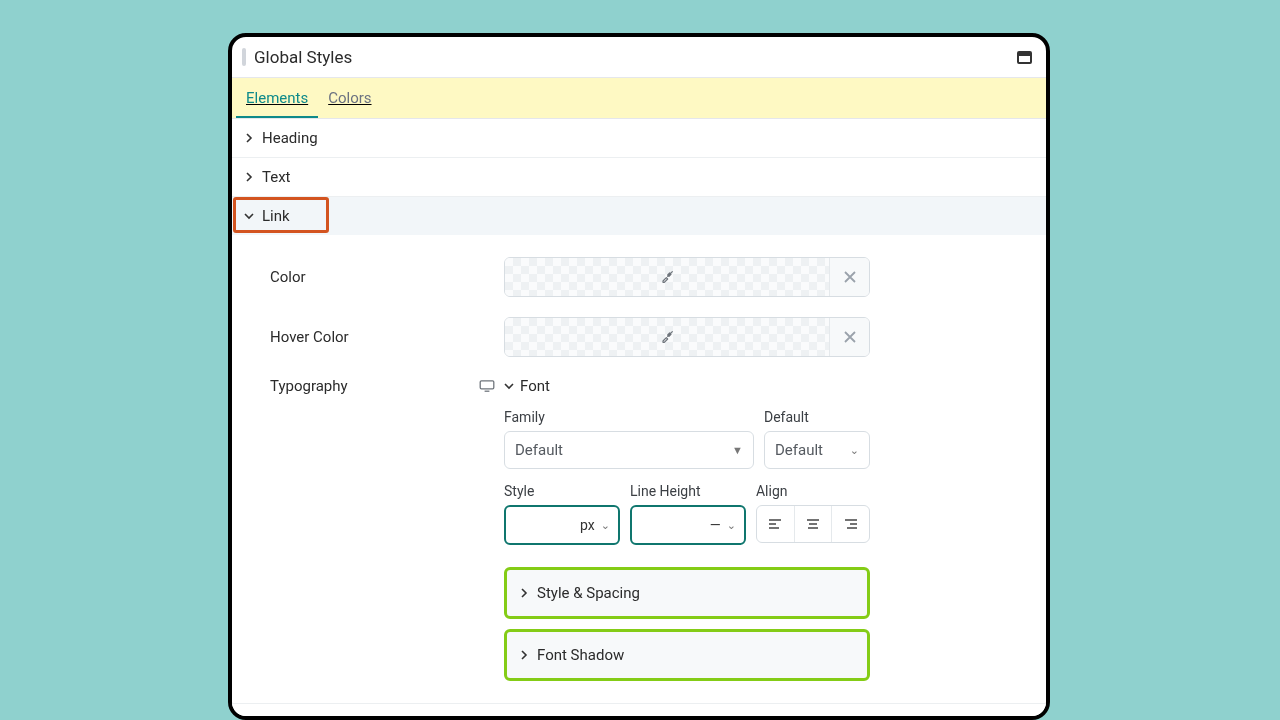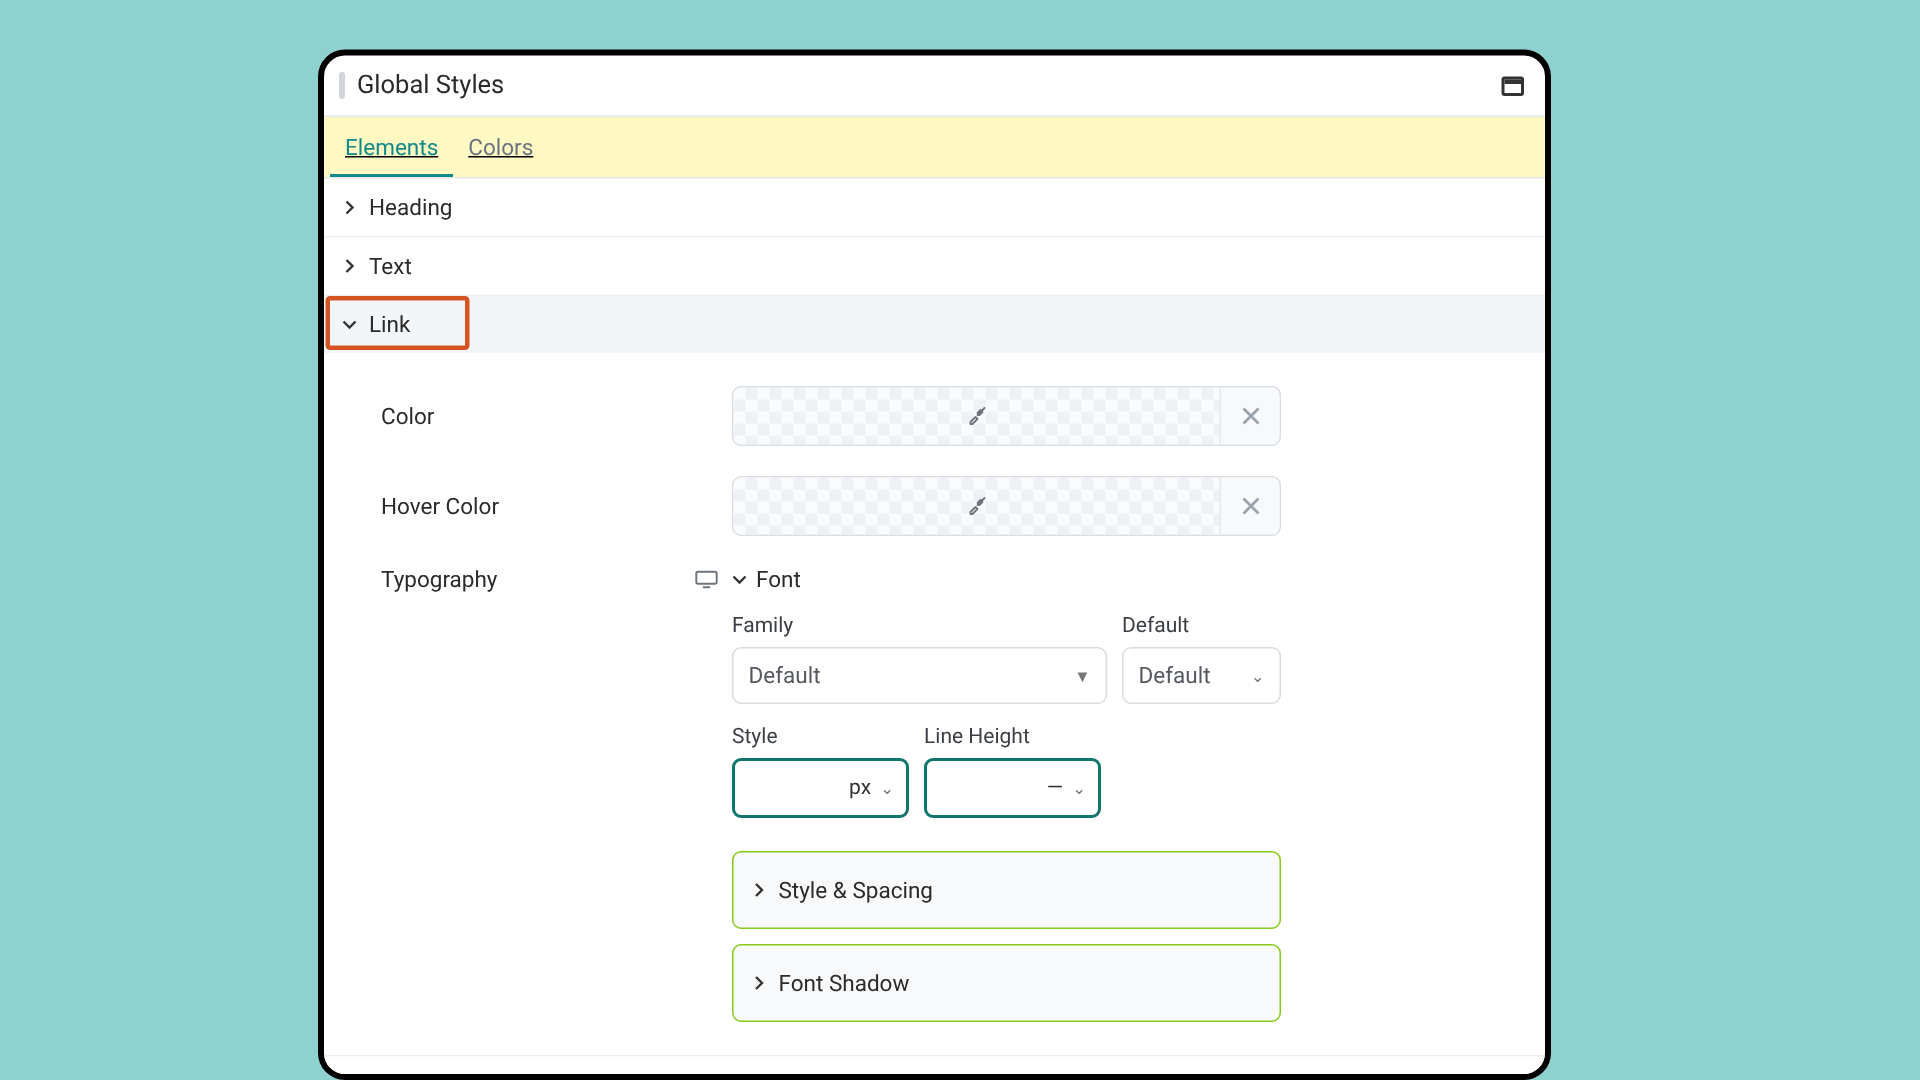--- a/index.html
+++ b/index.html
@@ -6,21 +6,21 @@
   body {
     background: #8fd1ce;
     font-family: -apple-system, BlinkMacSystemFont, "Segoe UI", Roboto, sans-serif;
     width: 1280px;
     height: 720px;
     overflow: hidden;
     position: relative;
   }
   .panel {
     position: absolute;
-    left: 212px;
+    left: 228px;
     top: 33px;
     width: 822px;
     height: 687px;
     background: #fff;
     border: 4px solid #000;
     border-radius: 18px;
     overflow: hidden;
     display: flex;
     flex-direction: column;
   }
@@ -233,21 +233,21 @@
     flex: 1;
     display: flex;
     align-items: center;
     justify-content: center;
     border-right: 1px solid #e5e9ec;
     cursor: pointer;
   }
   .align-btn:last-child { border-right: none; }
   .collapse-bar {
     height: 52px;
-    border: 1px solid #84cc16;
+    border: 3px solid #84cc16;
     border-radius: 6px;
     display: flex;
     align-items: center;
     gap: 8px;
     padding: 0 12px;
     font-size: 15px;
     color: #2b2b2b;
     background: #f7f9fa;
     cursor: pointer;
     margin-bottom: 10px;
@@ -383,20 +383,46 @@
               </div>
             </div>
             <div class="col lh-wrap">
               <div class="col-label">Line Height</div>
               <div class="lh-select">
                 <div class="size-input"></div>
                 <span class="unit">—</span>
                 <span class="caret">⌄</span>
               </div>
             </div>
+            <div class="col align-wrap">
+              <div class="col-label">Align</div>
+              <div class="align-group">
+                <div class="align-btn">
+                  <svg width="14" height="12" viewBox="0 0 14 12">
+                    <line x1="1" y1="2" x2="13" y2="2" stroke="#444" stroke-width="1.6"></line>
+                    <line x1="1" y1="6" x2="8" y2="6" stroke="#444" stroke-width="1.6"></line>
+                    <line x1="1" y1="10" x2="11" y2="10" stroke="#444" stroke-width="1.6"></line>
+                  </svg>
+                </div>
+                <div class="align-btn">
+                  <svg width="14" height="12" viewBox="0 0 14 12">
+                    <line x1="1" y1="2" x2="13" y2="2" stroke="#444" stroke-width="1.6"></line>
+                    <line x1="3" y1="6" x2="11" y2="6" stroke="#444" stroke-width="1.6"></line>
+                    <line x1="2" y1="10" x2="12" y2="10" stroke="#444" stroke-width="1.6"></line>
+                  </svg>
+                </div>
+                <div class="align-btn">
+                  <svg width="14" height="12" viewBox="0 0 14 12">
+                    <line x1="1" y1="2" x2="13" y2="2" stroke="#444" stroke-width="1.6"></line>
+                    <line x1="6" y1="6" x2="13" y2="6" stroke="#444" stroke-width="1.6"></line>
+                    <line x1="3" y1="10" x2="13" y2="10" stroke="#444" stroke-width="1.6"></line>
+                  </svg>
+                </div>
+              </div>
+            </div>
           </div>
 
           <div class="collapse-bar">
             <svg width="10" height="10" viewBox="0 0 10 10">
                 <path d="M3 1 L7 5 L3 9" stroke="#333" stroke-width="1.6" fill="none"></path>
               </svg>
             <span>Style &amp; Spacing</span>
           </div>
 
           <div class="collapse-bar" style="margin-bottom:0">

